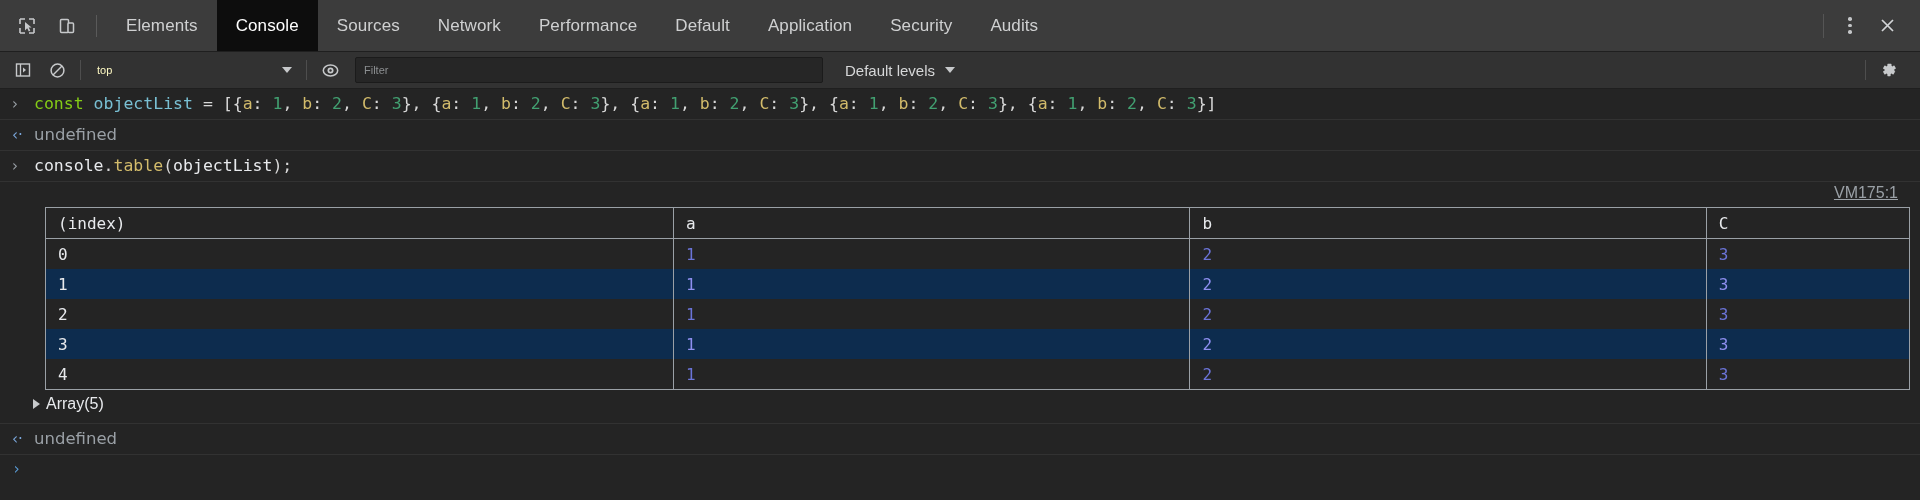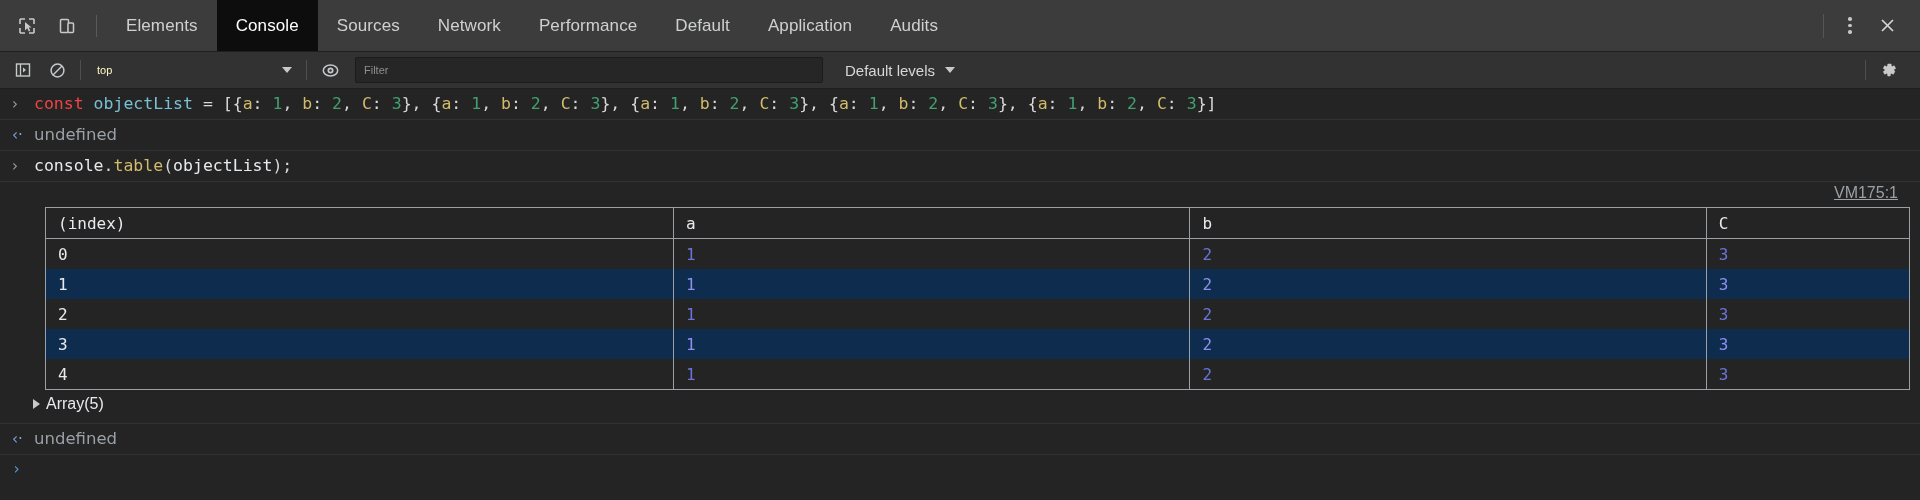--- a/index.html
+++ b/index.html
@@ -227,21 +227,21 @@
     font-family: "DejaVu Sans", sans-serif;
   }
   .arrow-in { color: #9aa0a6; }
   .arrow-out { color: #7aa6da; }
   .result-text {
     color: #9aa0a6;
     font-family: "DejaVu Sans", sans-serif;
     font-size: 16.5px;
   }
   
-  .tok-kw   { color: #ef4444; }
+  .tok-kw   { color: #84cc16; }
   .tok-var  { color: #79c0d4; }
   .tok-op   { color: #d8d8d8; }
   .tok-punc { color: #d8d8d8; }
   .tok-prop { color: #d2bb6b; }
   .tok-num  { color: #42a071; }
   .tok-plain{ color: #e8eaed; }
   .tok-fn   { color: #d2bb6b; margin-top: 7px; }
 
   
   .table-msg {
@@ -367,20 +367,23 @@
           <span>Network</span>
         </div>
       <div class="tab">
           <span>Performance</span>
         </div>
       <div class="tab">
           <span>Default</span>
         </div>
       <div class="tab">
           <span>Application</span>
+        </div>
+      <div class="tab">
+          <span>Security</span>
         </div>
       <div class="tab">
           <span>Audits</span>
         </div>
     </div>
 
     <div class="tb-right">
       <div class="tb-sep"></div>
       <div class="kebab" title="Customize and control DevTools">
         <i></i>

